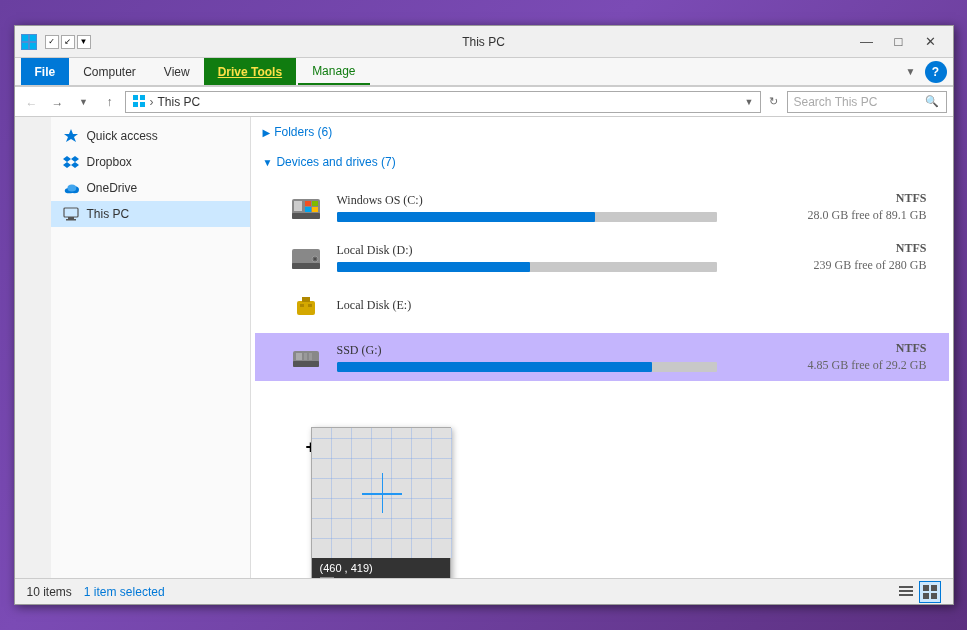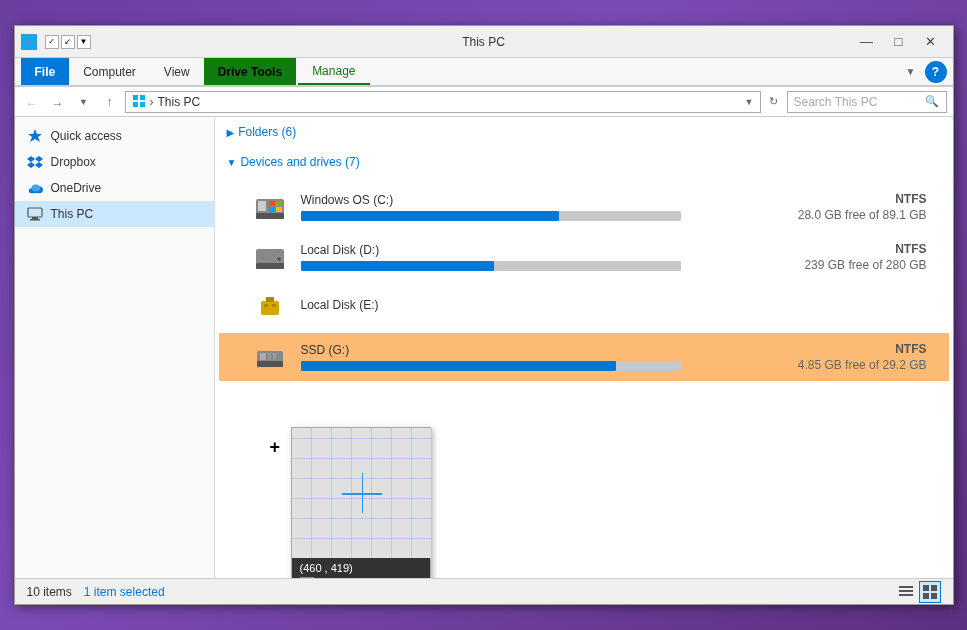--- a/index.html
+++ b/index.html
@@ -98,23 +98,24 @@
       height: 100%;
       display: flex; align-items: center;
     }
     .ribbon-tab.active-blue {
       background: #0078d7;
       color: #fff;
       font-weight: 600;
     }
     .ribbon-tab.drive-tools {
       background: #107c10;
-      color: #000000;
+      color: #fde047;
       font-weight: 600;
       margin-right: 2px;
+      text-decoration: underline;
     }
     .ribbon-tab.manage {
       border-bottom: 2px solid #107c10;
     }
     .ribbon-help {
       margin-left: auto;
       display: flex;
       align-items: center;
       gap: 4px;
     }
@@ -228,20 +229,21 @@
       font-size: 12px;
       color: #0078d7;
       cursor: pointer;
       background: #fff;
     }
     .section-toggle { margin-right: 4px; font-size: 10px; }
 
     
     .drives-list {
       padding: 4px 0;
+      font-family: Liberation Serif, serif;
     }
     .drive-item {
       display: flex;
       align-items: center;
       padding: 6px 20px 6px 30px;
       cursor: pointer;
       border: 2px solid transparent;
       margin: 2px 4px;
     }
     .drive-icon-area {
@@ -360,20 +362,21 @@
       cursor: pointer;
       font-size: 12px;
       color: #555;
       border: 1px solid transparent;
     }
     .view-btn.active { border-color: #0078d7; background: #cce8ff; }
 
     
     .cursor-area {
       position: relative;
+      margin-left: 36px;
     }
     .plus-cursor {
       position: absolute;
       left: 255px;
       top: 320px;
       font-size: 18px;
       color: #000;
       pointer-events: none;
       z-index: 50;
       font-weight: bold;
@@ -571,21 +574,21 @@
           </div>
           <div class="drive-info">
             <div class="drive-name">Local Disk (E:)</div>
           </div>
           <div class="drive-meta">
             <div class="drive-meta-fs"></div>
             <div class="drive-meta-size"></div>
           </div>
         </div>
 
-        <div class="drive-item ssd-selected" style="background:#fdba74;">
+        <div class="drive-item ssd-selected" style="background:#c4b5fd;">
           <div class="drive-icon-area">
             <svg width="36" height="32" viewBox="0 0 36 32">
               <rect x="4" y="10" width="26" height="16" rx="2" fill="#888"></rect>
               <rect x="4" y="20" width="26" height="6" rx="1" fill="#555"></rect>
               <rect x="7" y="12" width="6" height="7" fill="#aaa"></rect>
               <rect x="15" y="12" width="3" height="7" fill="#999"></rect>
               <rect x="20" y="12" width="3" height="7" fill="#999"></rect>
             </svg>
           </div>
           <div class="drive-info">
@@ -595,21 +598,21 @@
             </div>
           </div>
           <div class="drive-meta">
             <div class="drive-meta-fs">NTFS</div>
             <div class="drive-meta-size">4.85 GB free of 29.2 GB</div>
           </div>
         </div>
 
       </div>
 
-      <div class="color-picker-popup" style="position:absolute; left:276px; top:310px;">
+      <div class="color-picker-popup" style="position:absolute; left:260px; top:310px;">
         <div class="color-picker-grid" style="
           width:140px; height:130px;
           background:
             repeating-linear-gradient(0deg, transparent, transparent 19px, rgba(100,149,237,0.3) 19px, rgba(100,149,237,0.3) 20px),
             repeating-linear-gradient(90deg, transparent, transparent 19px, rgba(100,149,237,0.3) 19px, rgba(100,149,237,0.3) 20px),
             #e0e0e0;
           position:relative; overflow:hidden;">
 
           <div style="position:absolute; top:50%; left:50%; transform:translate(-50%,-50%);">
             <div style="position:absolute; width:40px; height:1.5px; background:#2196f3; top:0; left:-20px;"></div>

